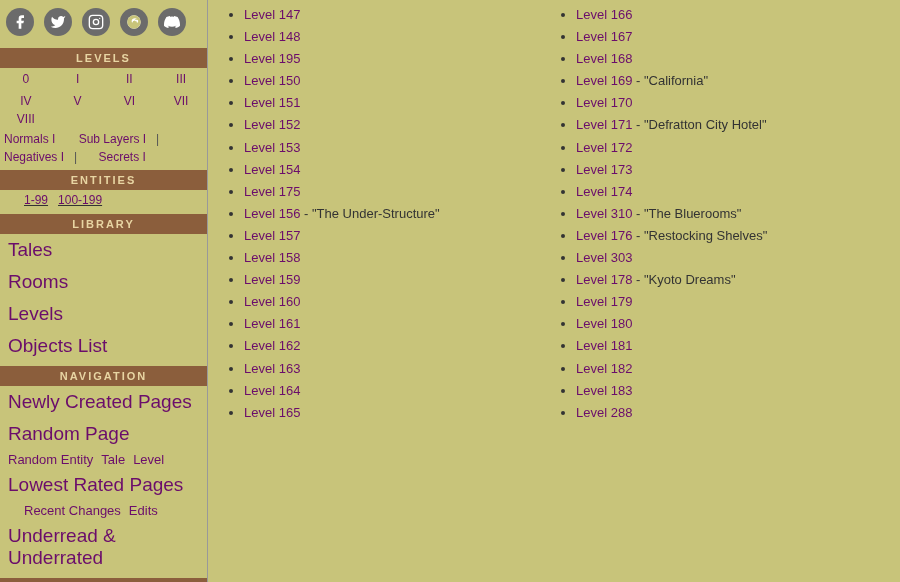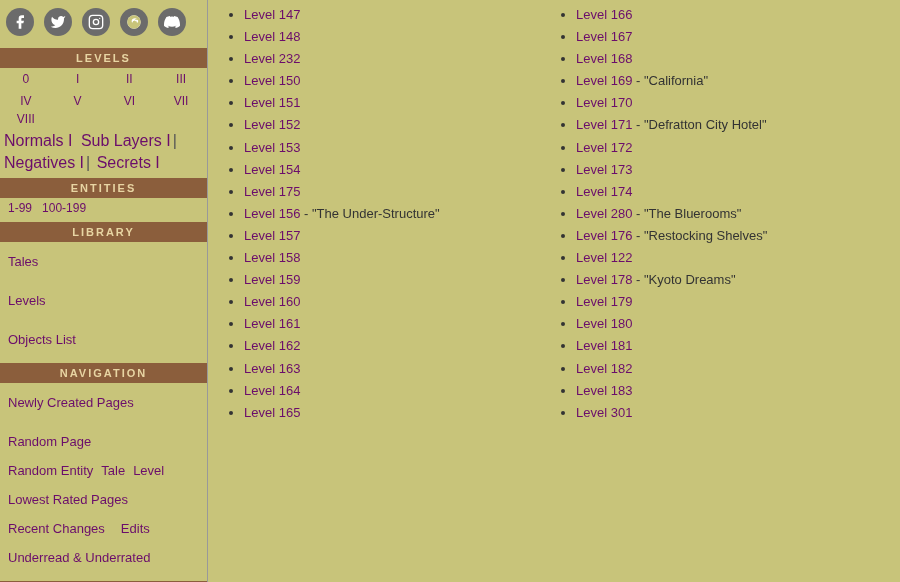--- a/index.html
+++ b/index.html
@@ -58,64 +58,66 @@
     }
     .level-grid a, .level-row a {
       color: #6b0d6b;
       text-decoration: none;
       font-size: 12px;
       display: block;
       padding: 2px 0;
     }
     .sub-row {
       display: flex;
-      gap: 0;
+      gap: 8px;
       padding: 2px 4px;
-      font-size: 16px;
+      font-size: 12px;
     }
     .sub-row a {
       color: #6b0d6b;
       text-decoration: none;
     }
     .sub-row .sep {
       color: #555;
       margin: 0 2px;
     }
     .entity-row {
       display: flex;
       gap: 10px;
-      padding: 3px 8px;
+      padding: 3px 24px;
       font-size: 12px;
+      text-decoration: underline;
     }
     .entity-row a {
       color: #6b0d6b;
       text-decoration: none;
     }
     .sidebar-link {
       display: block;
       color: #6b0d6b;
       text-decoration: none;
-      font-size: 13px;
-      padding: 12px 8px;
+      font-size: 19px;
+      padding: 5px 8px;
     }
     .nav-multi-row {
       display: flex;
       gap: 8px;
       padding: 2px 8px;
     }
     .nav-multi-row a {
       color: #6b0d6b;
       text-decoration: none;
       font-size: 13px;
     }
     .edits-row {
       display: flex;
-      gap: 16px;
+      gap: 8px;
       padding: 2px 8px;
       align-items: flex-start;
+      margin-left: 16px;
     }
     .edits-row a {
       color: #6b0d6b;
       text-decoration: none;
       font-size: 13px;
     }
     
     #main {
       flex: 1;
       padding: 4px 12px;
@@ -206,20 +208,21 @@
   </div>
 
   <div class="section-header">ENTITIES</div>
   <div class="entity-row">
     <a>1-99</a>
     <a>100-199</a>
   </div>
 
   <div class="section-header">LIBRARY</div>
   <a class="sidebar-link">Tales</a>
+  <a class="sidebar-link">Rooms</a>
   <a class="sidebar-link">Levels</a>
   <a class="sidebar-link">Objects List</a>
 
   <div class="section-header">NAVIGATION</div>
   <a class="sidebar-link">Newly Created Pages</a>
   <a class="sidebar-link">Random Page</a>
   <div class="nav-multi-row">
     <a>Random Entity</a>
     <a>Tale</a>
     <a>Level</a>
@@ -233,21 +236,21 @@
 
   <div class="section-header">BACKROOMS COMMUNITY</div>
   <a class="sidebar-link">Site Rules</a>
 
 </div>
 
 <div id="main">
   <ul id="levels-list">
   <li><a href="#">Level 147</a></li>
       <li><a href="#">Level 148</a></li>
-      <li><a href="#">Level 232</a></li>
+      <li><a href="#">Level 195</a></li>
       <li><a href="#">Level 150</a></li>
       <li><a href="#">Level 151</a></li>
       <li><a href="#">Level 152</a></li>
       <li><a href="#">Level 153</a></li>
       <li><a href="#">Level 154</a></li>
       <li><a href="#">Level 175</a></li>
       <li><a href="#">Level 156</a><span class="desc"> - "The Under-Structure"</span></li>
       <li><a href="#">Level 157</a></li>
       <li><a href="#">Level 158</a></li>
       <li><a href="#">Level 159</a></li>
@@ -259,24 +262,24 @@
       <li><a href="#">Level 165</a></li>
       <li><a href="#">Level 166</a></li>
       <li><a href="#">Level 167</a></li>
       <li><a href="#">Level 168</a></li>
       <li><a href="#">Level 169</a><span class="desc"> - "California"</span></li>
       <li><a href="#">Level 170</a></li>
       <li><a href="#">Level 171</a><span class="desc"> - "Defratton City Hotel"</span></li>
       <li><a href="#">Level 172</a></li>
       <li><a href="#">Level 173</a></li>
       <li><a href="#">Level 174</a></li>
-      <li><a href="#">Level 280</a><span class="desc"> - "The Bluerooms"</span></li>
+      <li><a href="#">Level 310</a><span class="desc"> - "The Bluerooms"</span></li>
       <li><a href="#">Level 176</a><span class="desc"> - "Restocking Shelves"</span></li>
-      <li><a href="#">Level 122</a></li>
+      <li><a href="#">Level 303</a></li>
       <li><a href="#">Level 178</a><span class="desc"> - "Kyoto Dreams"</span></li>
       <li><a href="#">Level 179</a></li>
       <li><a href="#">Level 180</a></li>
       <li><a href="#">Level 181</a></li>
       <li><a href="#">Level 182</a></li>
       <li><a href="#">Level 183</a></li>
-      <li><a href="#">Level 301</a></li>
+      <li><a href="#">Level 288</a></li>
     </ul>
 </div>
 
 </body></html>

